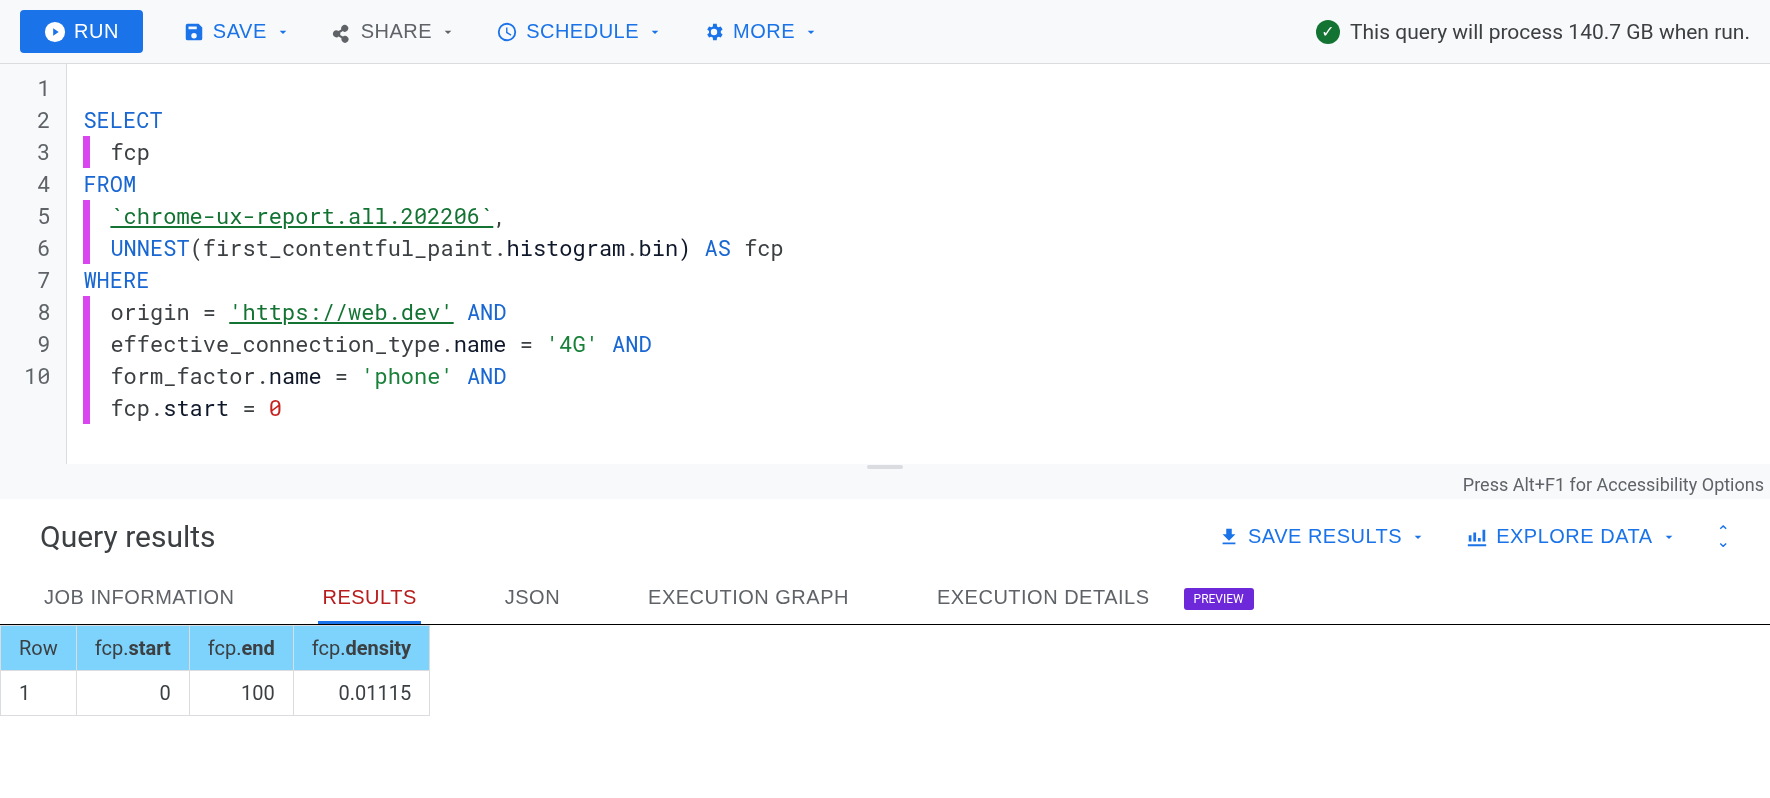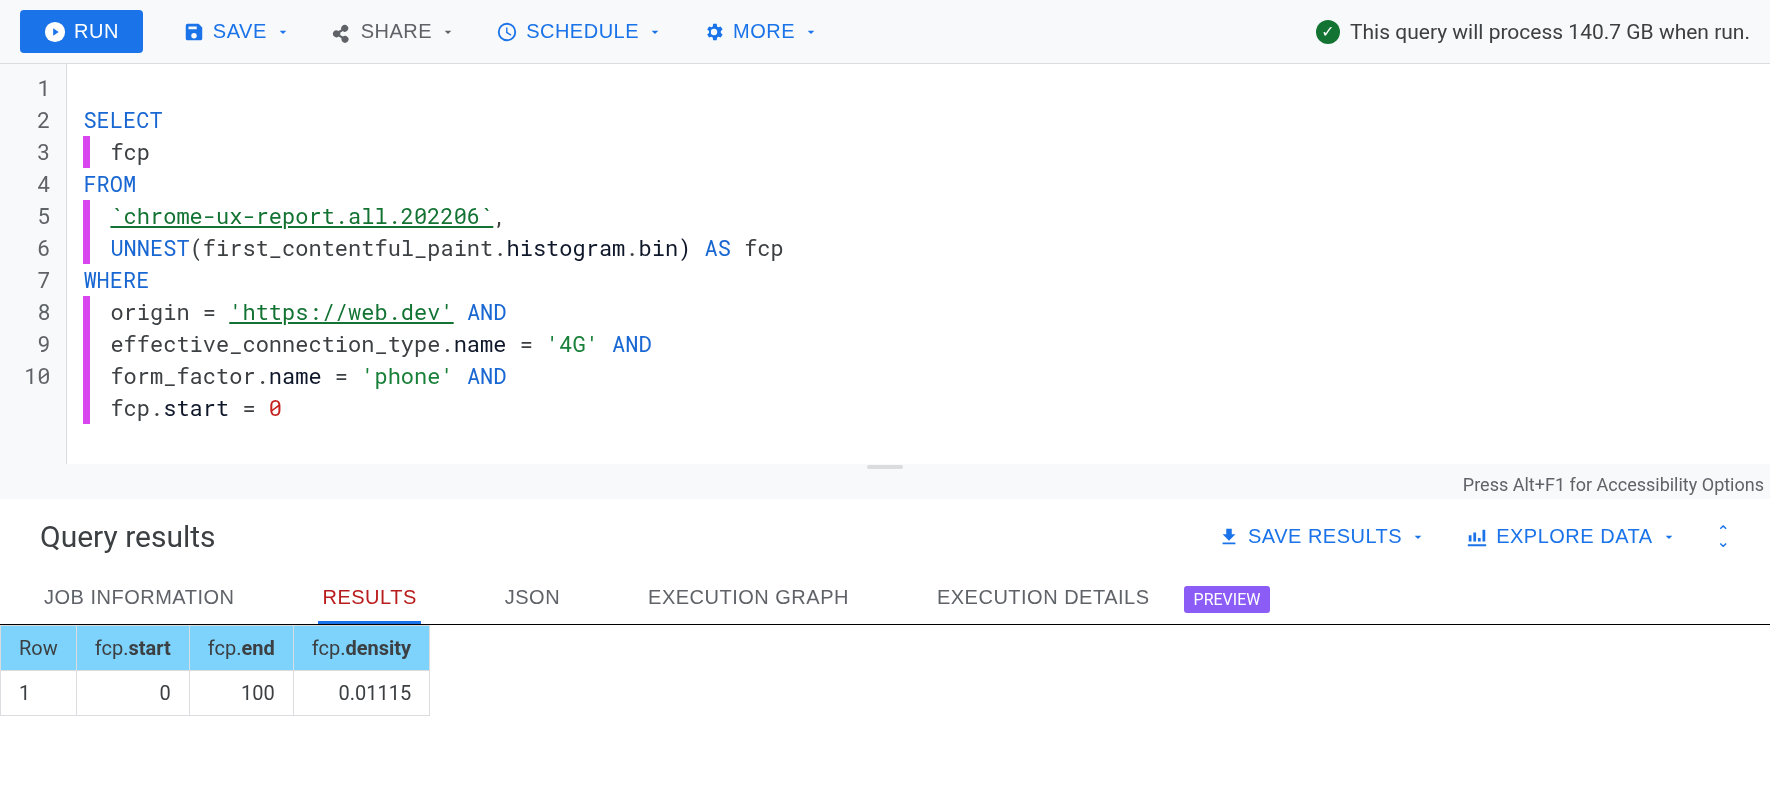--- a/index.html
+++ b/index.html
@@ -136,21 +136,21 @@
     color: #5f6368;
     padding: 12px 4px;
     cursor: pointer;
     border-bottom: 3px solid transparent;
   }
   .tab.active {
     color: #b91c1c;
     border-bottom-color: #1a73e8;
   }
   .preview-badge {
-    background:#8b5cf6;color:#fff;font-size:16px;
+    background:#6d28d9;color:#fff;font-size:12px;
     padding:4px 10px;border-radius:3px;margin-left:-50px;
   }
   table.results {
     border-collapse: collapse;
     font-size: 20px;
   }
   table.results th, table.results td {
     border: 1px solid #dadce0;
     padding: 10px 18px;
     text-align: right;

